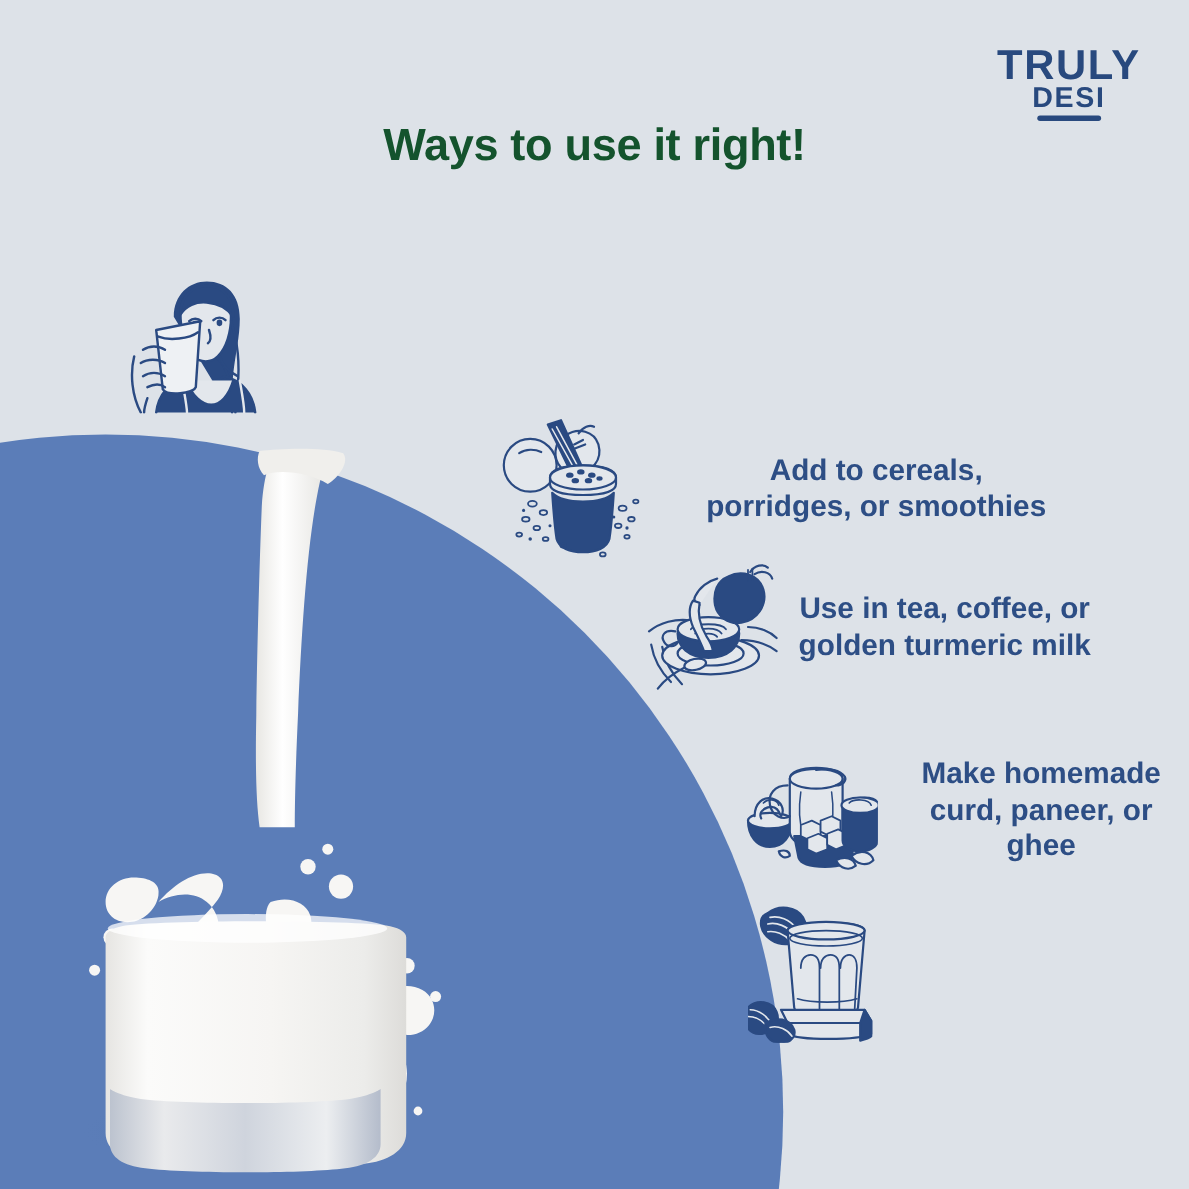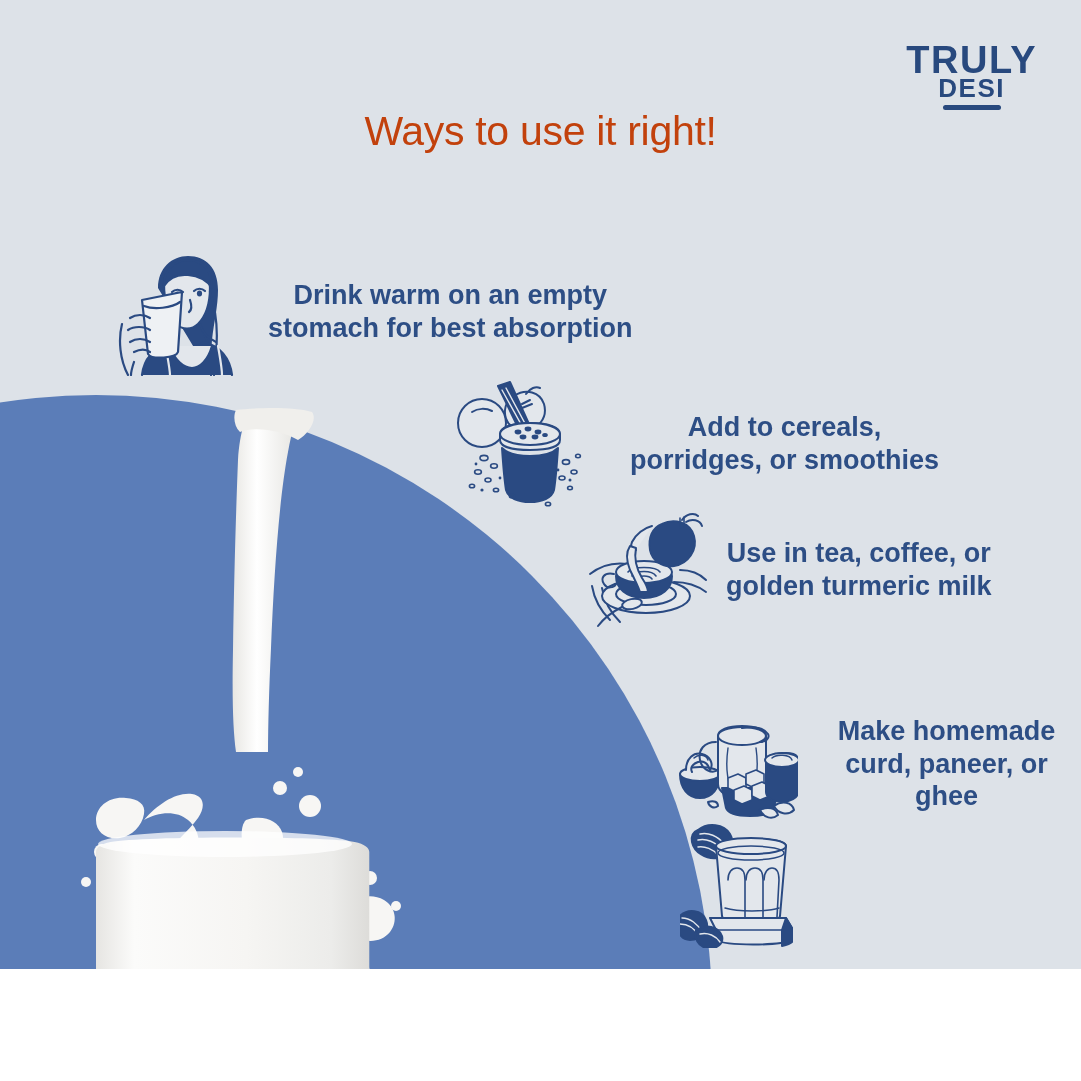--- a/index.html
+++ b/index.html
@@ -3,21 +3,21 @@
 <meta charset="utf-8">
 <style>
   html, body {
     margin: 0;
     padding: 0;
     background: #ffffff;
   }
   #poster {
     position: relative;
     width: 1081px;
-    height: 969px;
+    height: 1081px;
     overflow: hidden;
     background: #dde2e8;
     font-family: "Liberation Sans", sans-serif;
   }
 
   
   .blue-blob {
     position: absolute;
     left: -520px;
     top: 395px;
@@ -51,22 +51,22 @@
   }
 
   
   .title {
     position: absolute;
     top: 108px;
     left: 0;
     width: 1081px;
     text-align: center;
     font-size: 41px;
-    font-weight: 400;
-    color: #c2410c;
+    font-weight: 700;
+    color: #14532d;
     letter-spacing: -0.3px;
     z-index: 6;
   }
 
   
   .tip {
     position: absolute;
     display: flex;
     align-items: center;
     z-index: 5;
@@ -79,25 +79,25 @@
     color: #2d4e85;
     font-weight: 700;
     font-size: 27px;
     line-height: 1.22;
     text-align: center;
     white-space: pre-line;
   }
 
   .tip-1 { left: 112px;  top: 248px; }
   .tip-1 .tip-text { margin-left: 28px; }
-  .tip-2 { left: 452px;  top: 378px; }
+  .tip-2 { left: 452px;  top: 378px; gap: 12px; }
   .tip-2 .tip-text { margin-left: 38px; }
   .tip-3 { left: 588px;  top: 512px; }
   .tip-3 .tip-text { margin-left: 18px; }
-  .tip-4 { left: 678px;  top: 708px; }
+  .tip-4 { left: 678px;  top: 680px; }
   .tip-4 .tip-text { margin-left: 14px; }
   .tip-5 { left: 680px;  top: 820px; }
   .tip-5 .tip-text { margin-left: 18px; }
 
   
   .milk-art {
     position: absolute;
     left: 40px;
     top: 400px;
     width: 400px;
@@ -244,22 +244,20 @@
         <path d="M32 58 C 42 62, 60 60, 68 54"></path>
 
         <path d="M18 70 C 24 66, 32 66, 38 70"></path>
         <path d="M16 82 C 22 78, 32 78, 38 82"></path>
         <path d="M18 94 C 24 90, 32 90, 38 94"></path>
         <path d="M22 104 C 28 101, 34 101, 38 104"></path>
         <path d="M10 76 C 6 92, 8 112, 16 127"></path>
         <path d="M22 114 C 20 120, 19 124, 19 127"></path>
       </g>
     </svg>
-    <div class="tip-text">Drink warm on an empty
-stomach for best absorption</div>
   </div>
 
   <div class="tip tip-2">
     <svg class="tip-icon" width="140" height="132" viewBox="0 0 140 132">
       <g fill="none" stroke="#2a4a82" stroke-width="2" stroke-linecap="round" stroke-linejoin="round">
 
         <circle cx="30" cy="45" r="24" fill="#e3e7ec" stroke="#2a4a82"></circle>
         <path d="M20 34 C 26 30, 34 30, 40 33"></path>
         <path d="M62 18 C 74 10, 88 14, 92 26 C 96 40, 86 52, 72 52
                  C 60 52, 52 44, 53 32 C 54 24, 57 20, 62 18 Z" fill="#e3e7ec" stroke="#2a4a82"></path>

